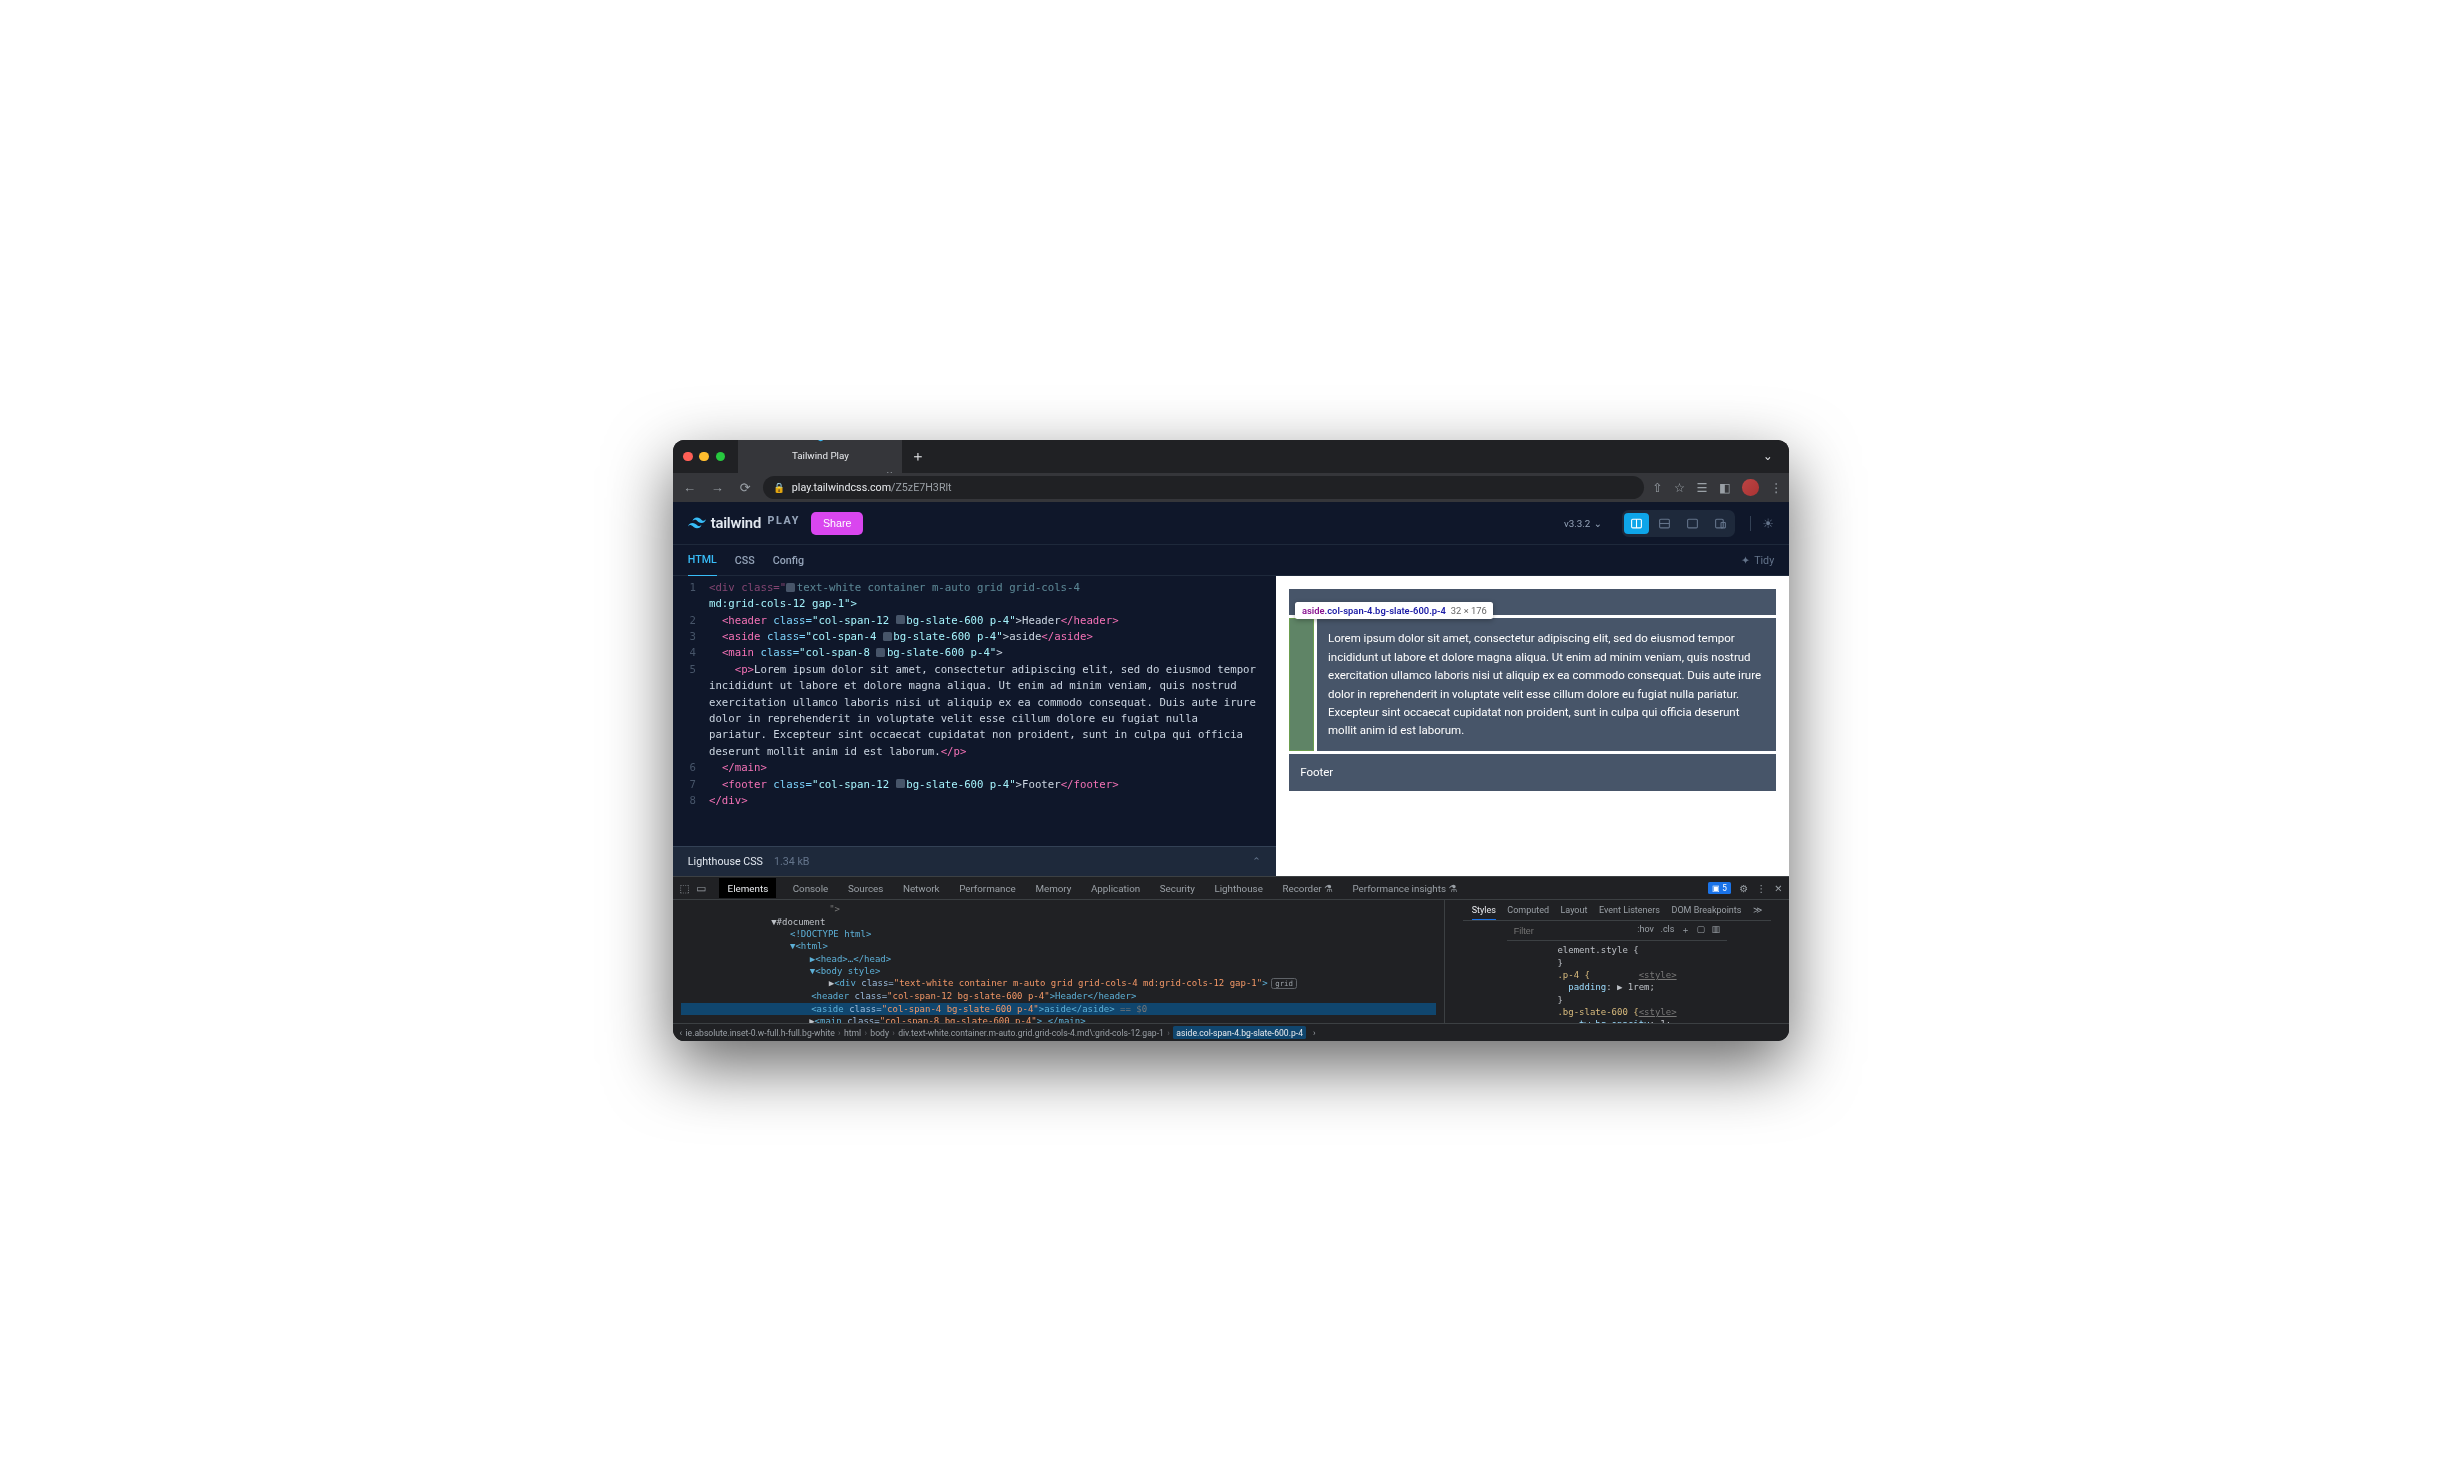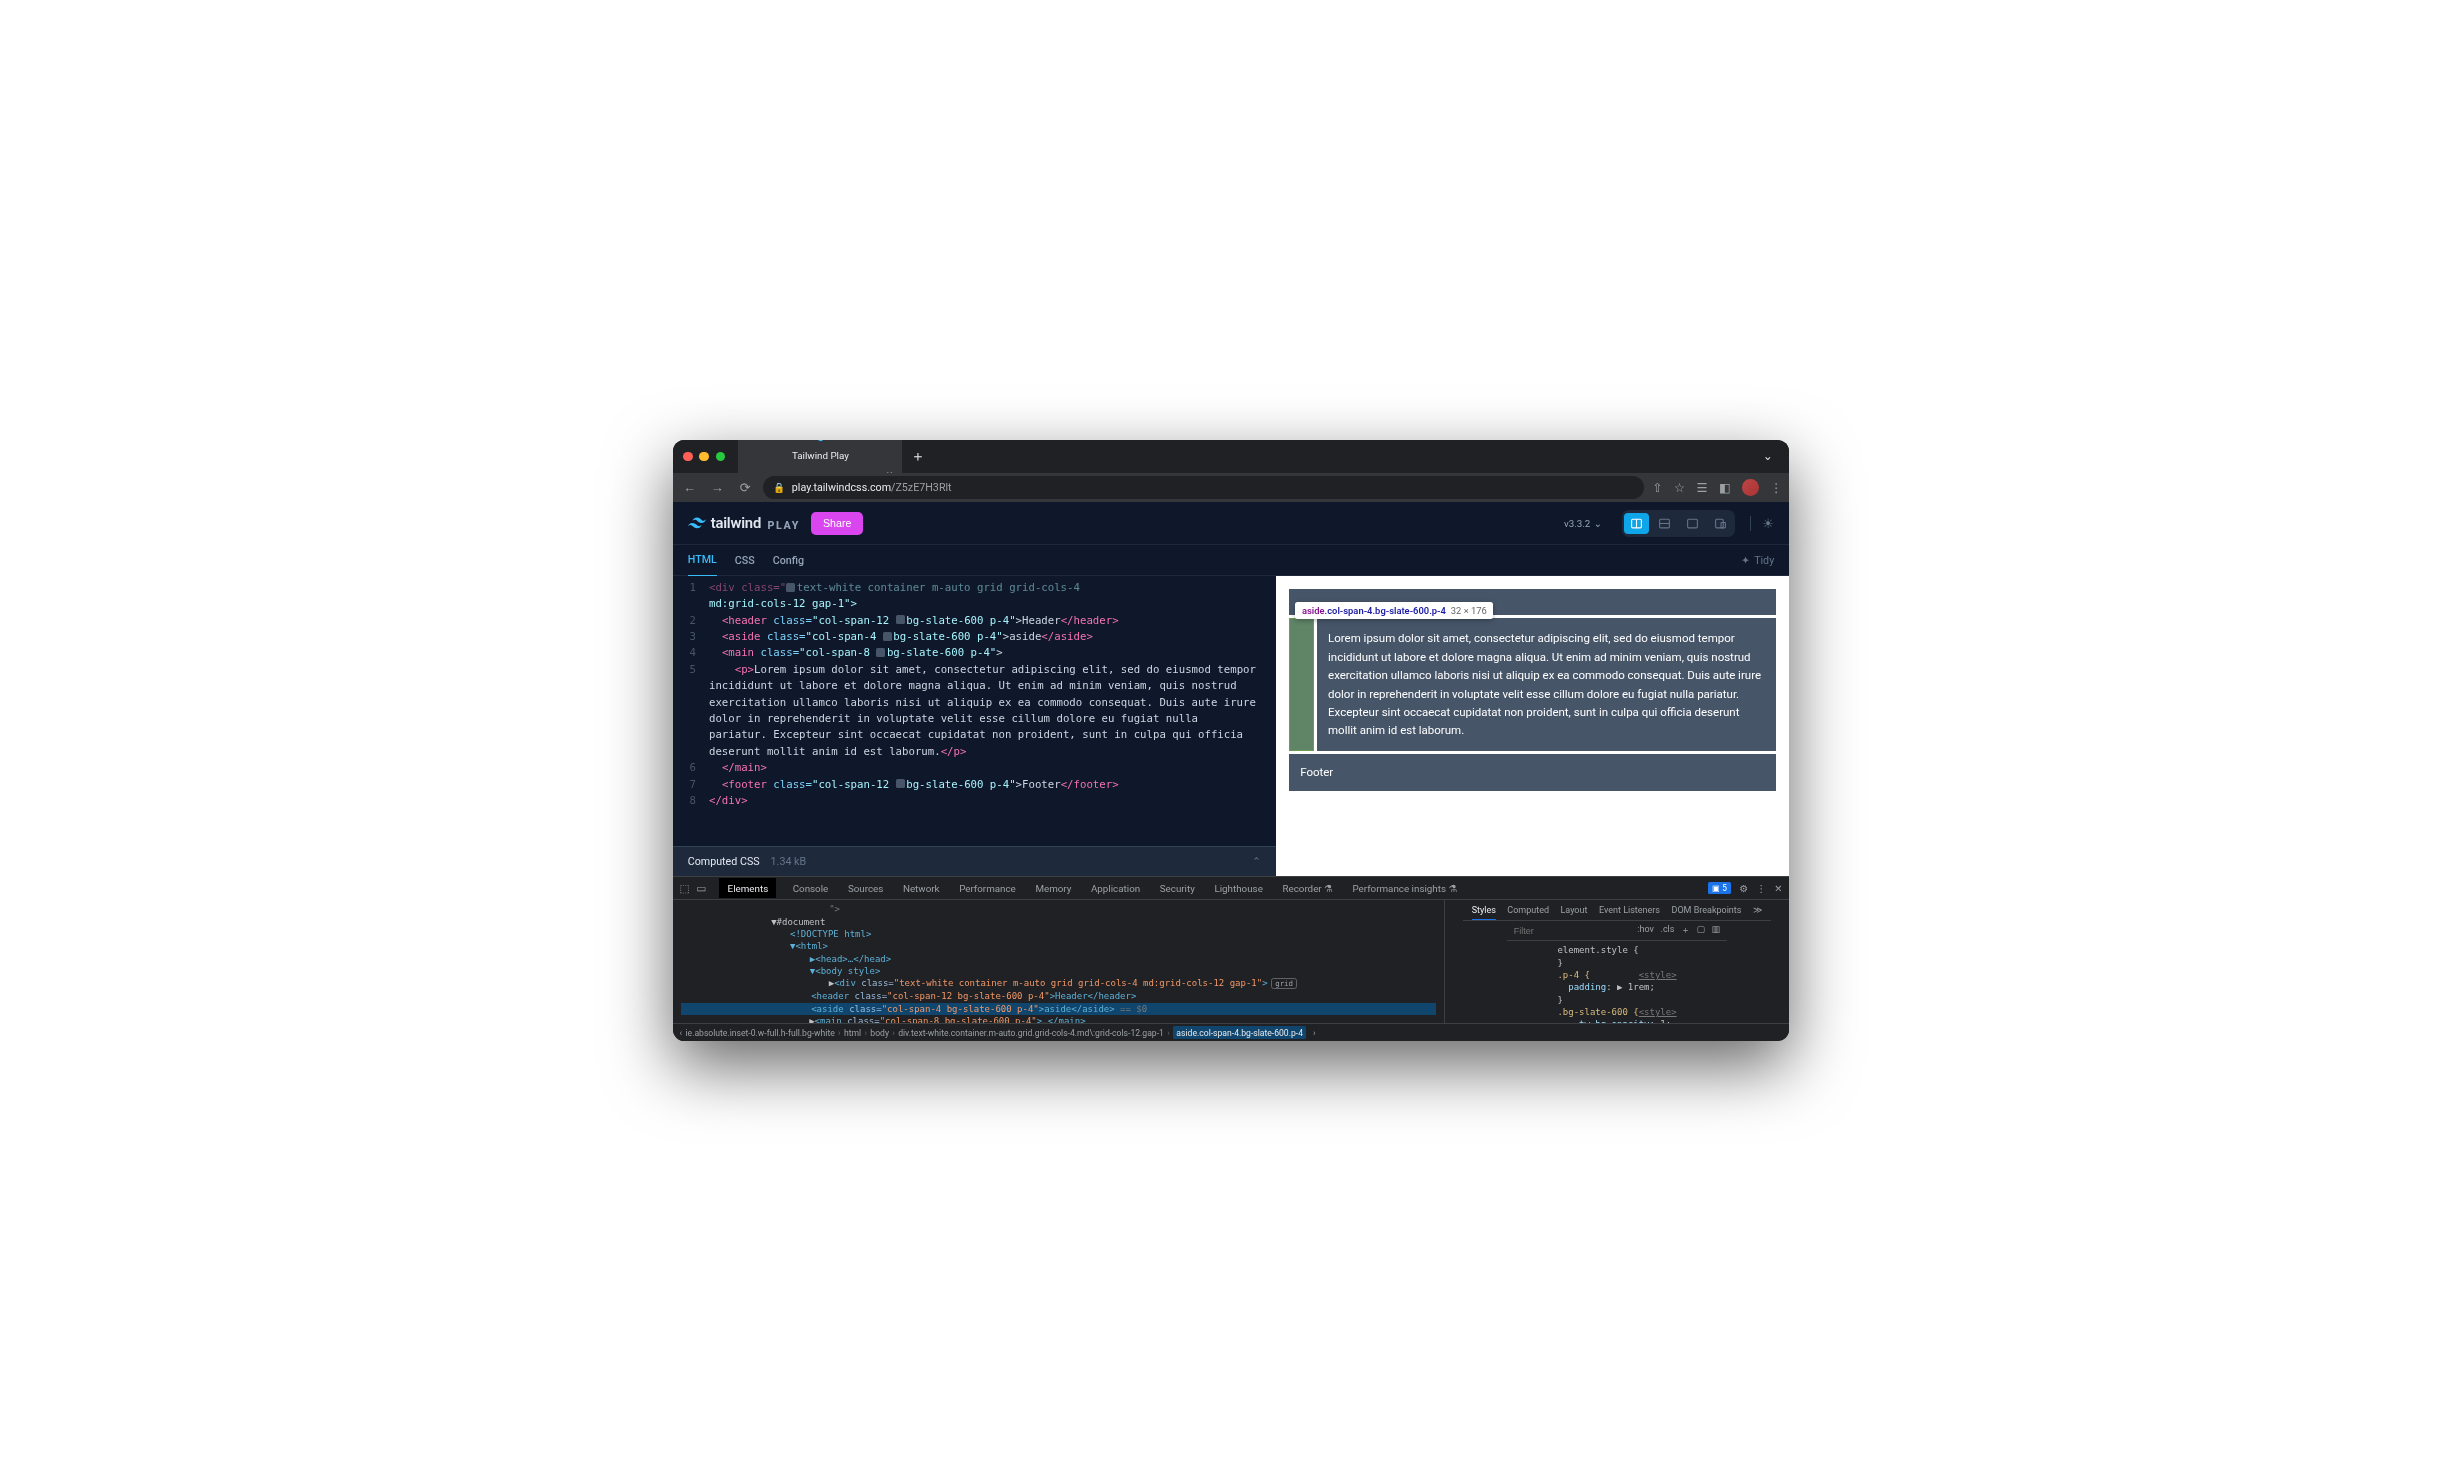--- a/index.html
+++ b/index.html
@@ -27,21 +27,21 @@
 .urlfield { flex: 1; background: #202124; border-radius: 14.8px; height: 23px; display: flex; align-items: center; padding: 0 9.8px; gap: 6.6px; color: #9aa0a6; font-size: 10.7px; }
 .lock { font-size: 9.8px; }
 .urltxt { color: #e8eaed; }
 .urltxt .muted { color: #9aa0a6; }
 .ab-right { display: flex; gap: 11.5px; align-items: center; color: #9aa0a6; font-size: 12.3px; }
 .ab-right .ico { cursor: pointer; }
 .avatar { width: 16.4px; height: 16.4px; border-radius: 50%; background: linear-gradient(135deg,#b44,#a33); }
 
 
 .tw-header { background: #0f172a; height: 43px; display: flex; align-items: center; padding: 0 14.8px; gap: 11.5px; border-bottom: 0.8px solid #1e293b; }
-.tw-logo { display: flex; align-items: flex-end; gap: 4.9px; color: #e2e8f0; font-size: 14.8px; font-weight: 600; letter-spacing: -0.2px; }
+.tw-logo { display: flex; align-items: flex-start; gap: 4.9px; color: #e2e8f0; font-size: 14.8px; font-weight: 600; letter-spacing: -0.2px; }
 .tw-logo svg { width: 18px; height: 18px; }
 .tw-logo .play { font-weight: 800; letter-spacing: 1.6px; font-size: 10.7px; color: #94a3b8; margin-left: 1.6px; }
 .share-btn { background: #d946ef; color: #fff; border: none; border-radius: 4.9px; padding: 5.7px 11.5px; font-size: 10.7px; font-weight: 500; cursor: pointer; }
 .tw-header-right { margin-left: auto; display: flex; align-items: center; gap: 11.5px; }
 .version { color: #94a3b8; font-size: 9.8px; display: flex; align-items: center; gap: 3.3px; cursor: pointer; padding: 4.9px 8.2px; border-radius: 4.9px; }
 .layout-toggles { display: flex; gap: 3.3px; background: #1e293b; border-radius: 6.6px; padding: 2.5px; }
 .layout-toggle { width: 24.6px; height: 21.3px; border-radius: 4.1px; display: flex; align-items: center; justify-content: center; cursor: pointer; color: #64748b; }
 .layout-toggle.active { background: #0ea5e9; color: #fff; }
 .layout-toggle svg { width: 13px; height: 13px; }
 .brightness { color: #64748b; width: 24.6px; text-align: center; cursor: pointer; border-left: 0.8px solid #334155; padding-left: 11.5px; margin-left: 3.3px; }
@@ -258,21 +258,21 @@
             <div class="gutter">7</div>
             <div class="code">  <span class="tag">&lt;footer</span><span class="attr"> class=</span><span class="str">"col-span-12 </span><span class="col-ico"></span><span class="str">bg-slate-600 p-4"</span><span class="punc">&gt;</span><span class="txt">Footer</span><span class="tag">&lt;/footer&gt;</span></div>
           </div>
         <div class="code-line">
             <div class="gutter">8</div>
             <div class="code"><span class="tag">&lt;/div&gt;</span></div>
           </div>
         <div style="height:33px"></div>
       </div>
       <div class="gencss">
-        <span>Computed CSS</span>
+        <span>Lighthouse CSS</span>
         <span class="size">1.34 kB</span>
         <span class="chev">⌃</span>
       </div>
     </div>
 
     <div class="right-pane">
       <div class="preview">
         <div class="inspect-tooltip">
           <span><span class="el">aside</span><span class="cls">.col-span-4.bg-slate-600.p-4</span></span>
           <span class="dim">32 × 176</span>

